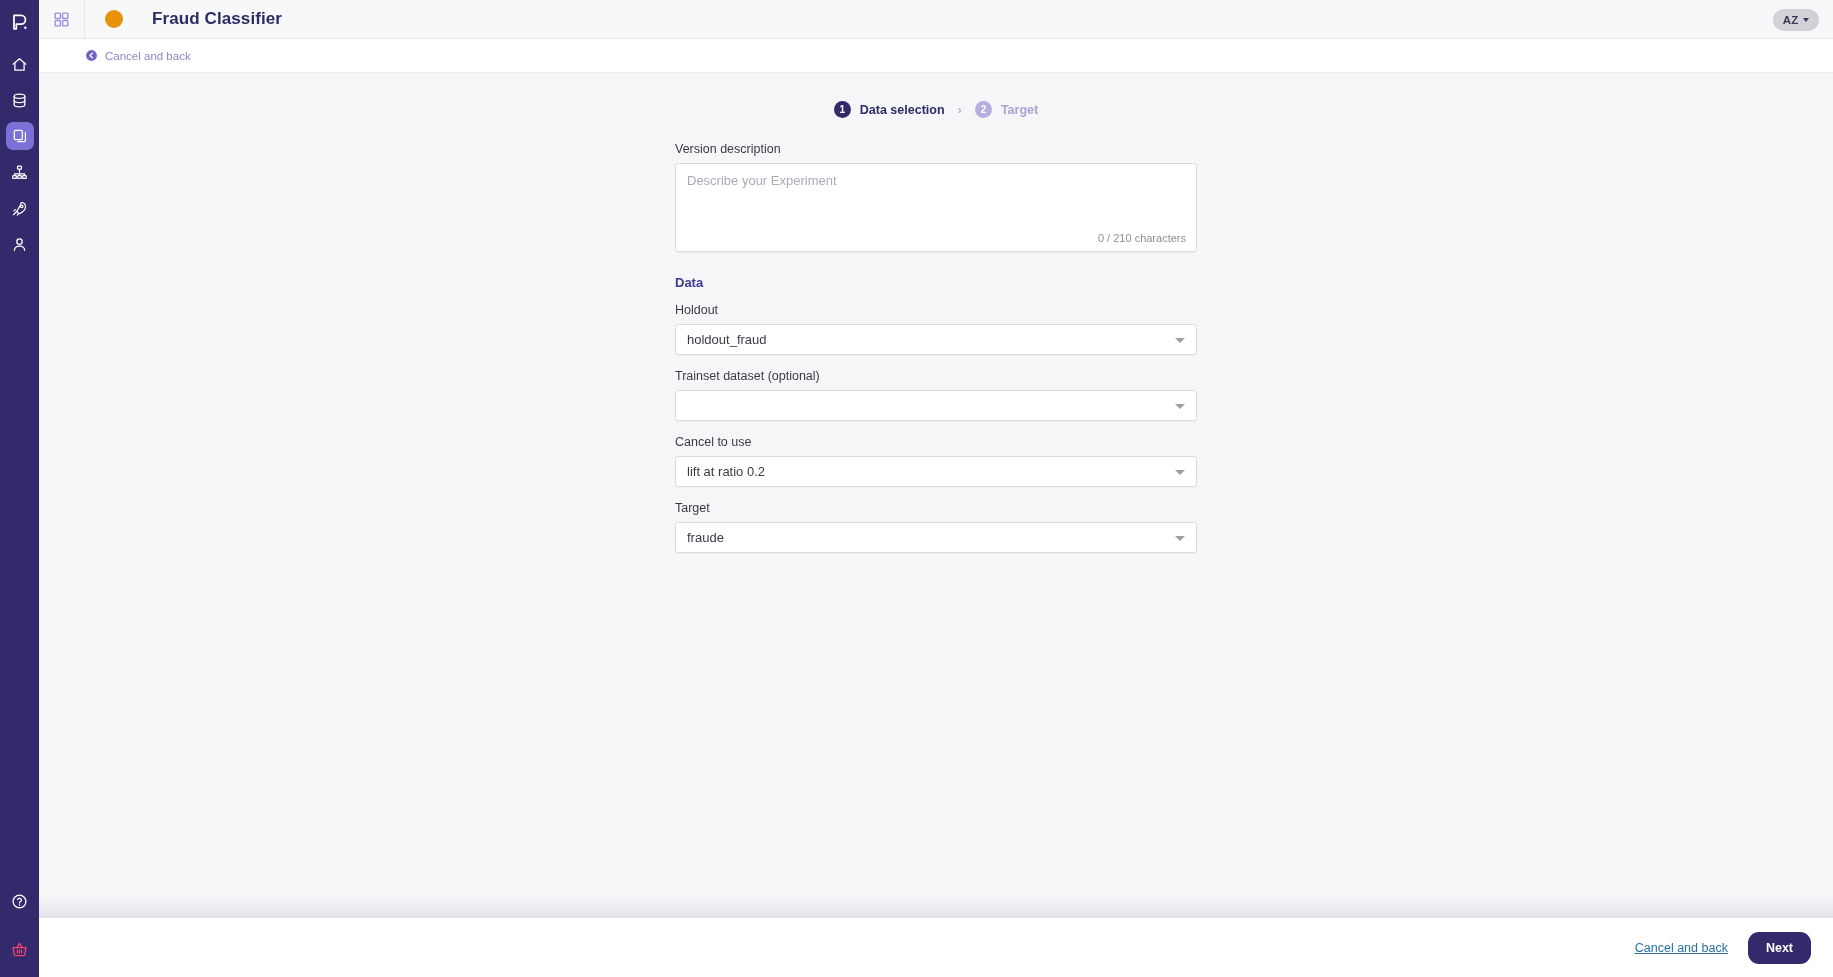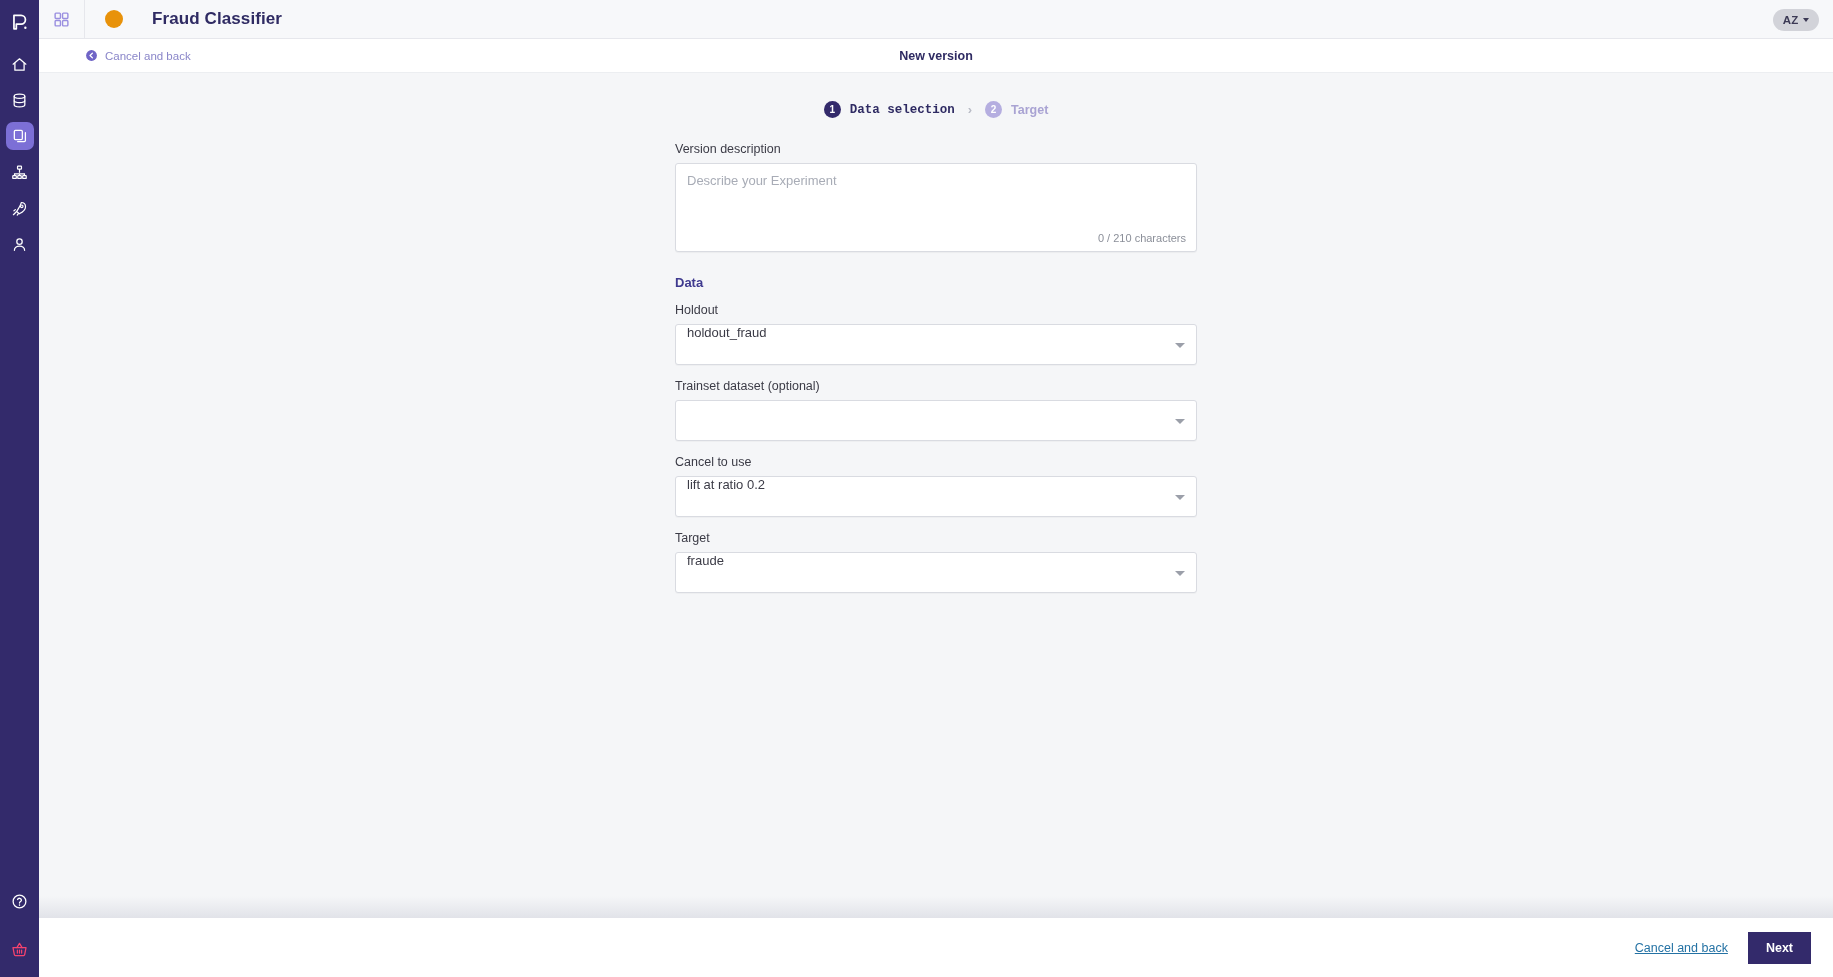--- a/index.html
+++ b/index.html
@@ -115,21 +115,21 @@
   }
   .step { display: flex; align-items: center; gap: 9px; }
   .step-num {
     width: 17px; height: 17px; border-radius: 50%;
     font-size: 10px; font-weight: bold; color: #fff;
     display: flex; align-items: center; justify-content: center;
   }
   .step.active .step-num { background: #332a6b; }
   .step.inactive .step-num { background: #b5aee0; }
   .step-label { font-size: 12.5px; font-weight: bold; }
-  .step.active .step-label { color: #2f2b63; font-family: Liberation Mono, monospace; }
+  .step.active .step-label { color: #2f2b63; }
   .step.inactive .step-label { color: #a9a3d3; }
   .step-sep { color: #b9bcc6; font-size: 13px; font-weight: bold; }
 
   .form { width: 522px; margin: 0 auto; }
   .field-label { font-size: 12.5px; color: #3b3b46; margin-bottom: 7px; }
   .textarea-box {
     position: relative; width: 522px; height: 89px;
     background: #fff; border: 1px solid #d9dbe1; border-radius: 3px;
     box-shadow: 0 1px 1px rgba(0,0,0,.04);
   }
@@ -142,23 +142,23 @@
   .char-count {
     position: absolute; right: 10px; bottom: 7px;
     font-size: 11px; color: #8b8f99; font-weight: normal;
   }
   .section-title {
     font-size: 13px; font-weight: bold; color: #3f3a8f;
     margin-top: 23px; margin-bottom: 13px;
   }
   .field { margin-bottom: 14px; }
   .select-box {
-    position: relative; width: 522px; height: 41px;
+    position: relative; width: 522px; height: 31px;
     background: #fff; border: 1px solid #d9dbe1; border-radius: 3px;
-    display: flex; padding: 0 30px 0 11px;
+    display: flex; align-items: center; padding: 0 30px 0 11px;
     font-size: 13px; color: #3b3b46; cursor: pointer;
     box-shadow: 0 1px 1px rgba(0,0,0,.03);
   }
   .select-caret {
     position: absolute; right: 11px; top: 50%; margin-top: -2px;
     width: 0; height: 0;
     border-left: 5px solid transparent; border-right: 5px solid transparent;
     border-top: 5px solid #9b9fa9;
   }
 
@@ -168,21 +168,21 @@
     display: flex; align-items: center; justify-content: flex-end;
     gap: 20px; padding-right: 22px;
     flex: 0 0 59px;
   }
   .cancel-link {
     font-size: 12.5px; color: #2472a4; text-decoration: underline; cursor: pointer;
   }
   .next-btn {
     background: #332a6b; color: #fff;
     font-size: 12.5px; font-weight: bold;
-    border: 0; border-radius: 0;
+    border: 0; border-radius: 11px;
     padding: 9px 18px; cursor: pointer;
     font-family: "Liberation Sans", sans-serif;
   }
 </style>
 </head>
 <body>
 
 <div class="app">
 
   <div class="sidebar">
@@ -297,21 +297,20 @@
     </div>
 
     <div class="subheader">
       <div class="cancel-back">
         <svg width="13" height="13" viewBox="0 0 24 24">
           <circle cx="12" cy="12" r="10" fill="#6f64c6"></circle>
           <path d="M13.6 7.8 9.2 12l4.4 4.2" fill="none" stroke="#fff" stroke-width="2.2" stroke-linecap="round" stroke-linejoin="round"></path>
         </svg>
         <span class="cancel-back-label">Cancel and back</span>
       </div>
-      <div class="subheader-title">New version</div>
     </div>
 
     <div class="content">
 
       <div class="steps">
         <div class="step active">
           <span class="step-num">1</span>
           <span class="step-label">Data selection</span>
         </div>
         <span class="step-sep">›</span>

